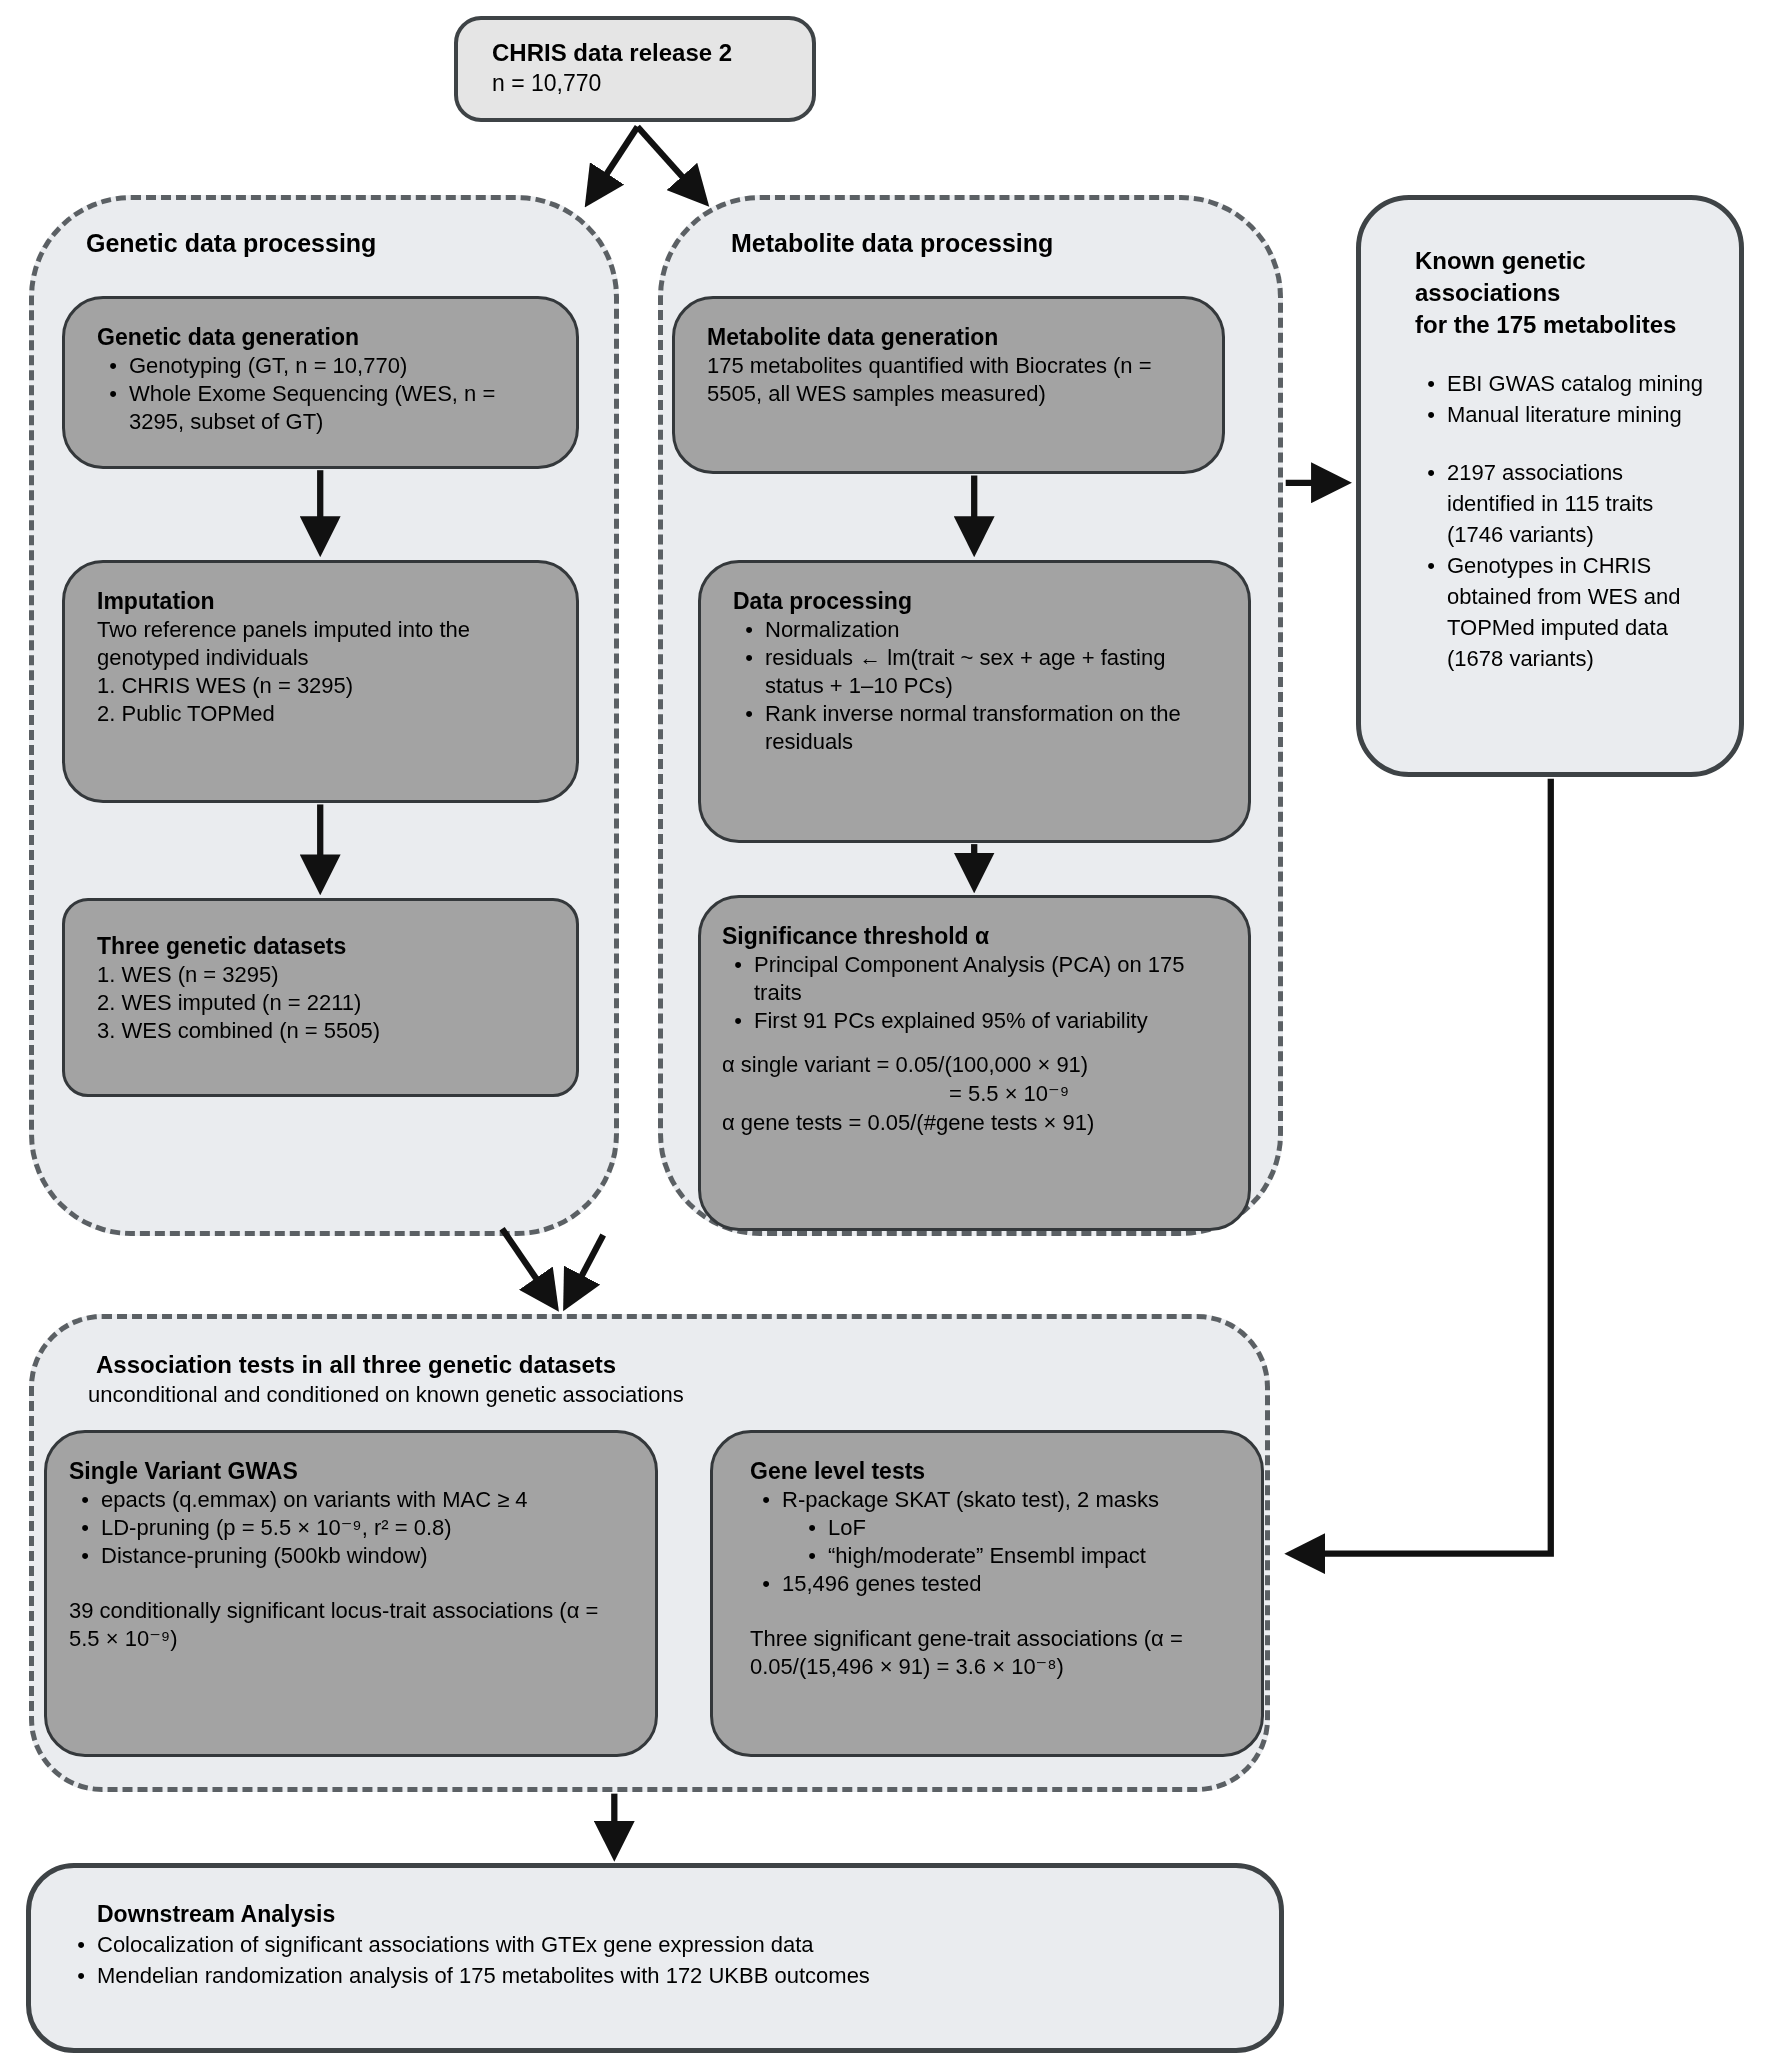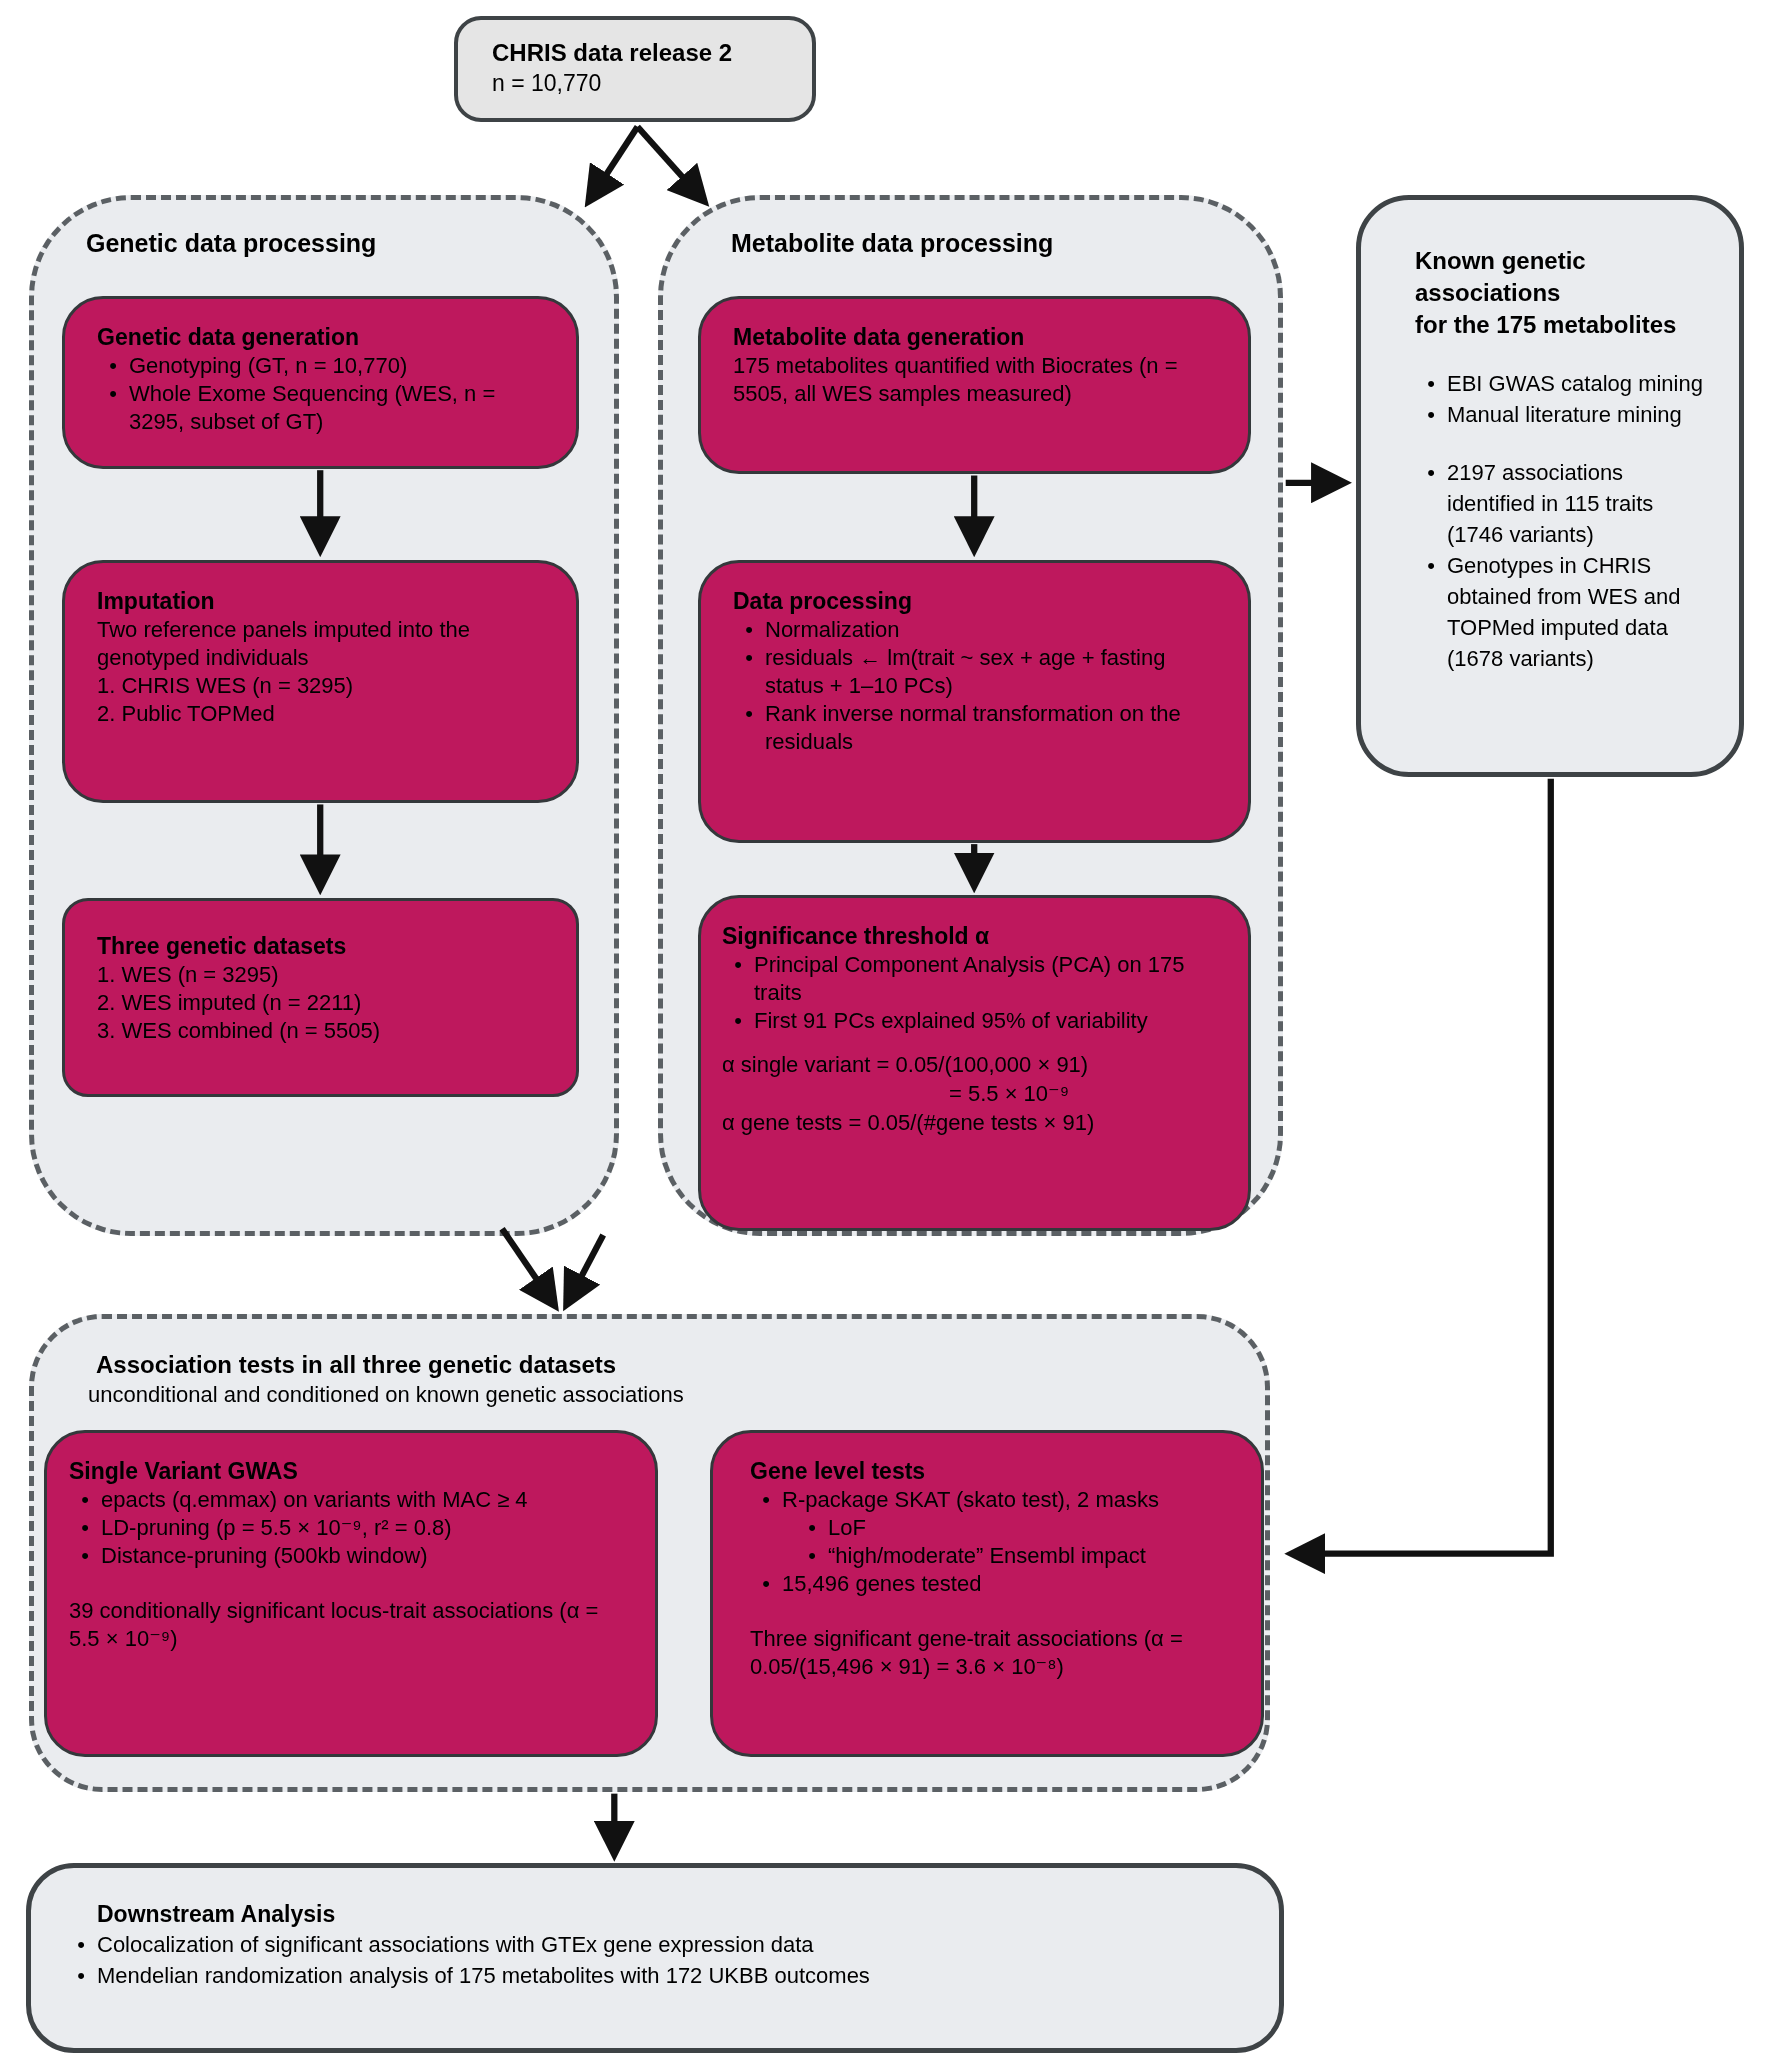--- a/index.html
+++ b/index.html
@@ -14,21 +14,21 @@
   .topbox{
     position:absolute;left:454px;top:16px;width:362px;height:106px;
     background:#e5e5e5;border:4.8px solid #3e4346;border-radius:27px;
     padding:18.4px 0 0 34px;
   }
   .topbox .t1{font-size:24px;font-weight:bold;line-height:30px;}
   .topbox .t2{font-size:23px;line-height:30px;}
   .ctitle{font-size:25px;font-weight:bold;line-height:31px;}
   .csub{font-size:22px;line-height:30px;}
   .inner{
-    position:absolute;background:#be185d;border:3.9px solid #34383b;border-radius:41px;
+    position:absolute;background:#a3a3a3;border:3.9px solid #34383b;border-radius:41px;
     padding:23px 29px 19.4px 32px;font-size:22px;line-height:28px;
   }
   .btitle{font-weight:bold;font-size:23px;line-height:30px;}
   .brow{display:flex;align-items:flex-start;}
   .brow .dot{width:32px;flex:none;text-align:center;}
   .brow .btext{flex:1;}
   .brow.sub{margin-left:46px;}
   .line{margin-left:0;}
   .gap30{height:14.5px;}
   .gap55{height:27px;}
@@ -73,21 +73,21 @@
     <div class="btitle">Three genetic datasets</div>
     <div class="line">1. WES (n = 3295)</div>
     <div class="line">2. WES imputed (n = 2211)</div>
     <div class="line">3. WES combined (n = 5505)</div>
   </div>
 
   <div class="panel dashed" style="left:658px;top:195px;width:625px;height:1041px;padding:28px 0 0 68px;">
     <div class="ctitle">Metabolite data processing</div>
   </div>
 
-  <div class="inner" style="left:698px;top:296px;width:553px;height:178px;">
+  <div class="inner" style="left:672px;top:296px;width:553px;height:178px;">
     <div class="btitle">Metabolite data generation</div>
     <div class="line">175 metabolites quantified with Biocrates (n = 5505, all WES samples measured)</div>
   </div>
 
   <div class="inner" style="left:698px;top:560px;width:553px;height:283px;">
     <div class="btitle">Data processing</div>
     <div class="brow">
       <span class="dot">•</span>
       <span class="btext">Normalization</span>
     </div>

